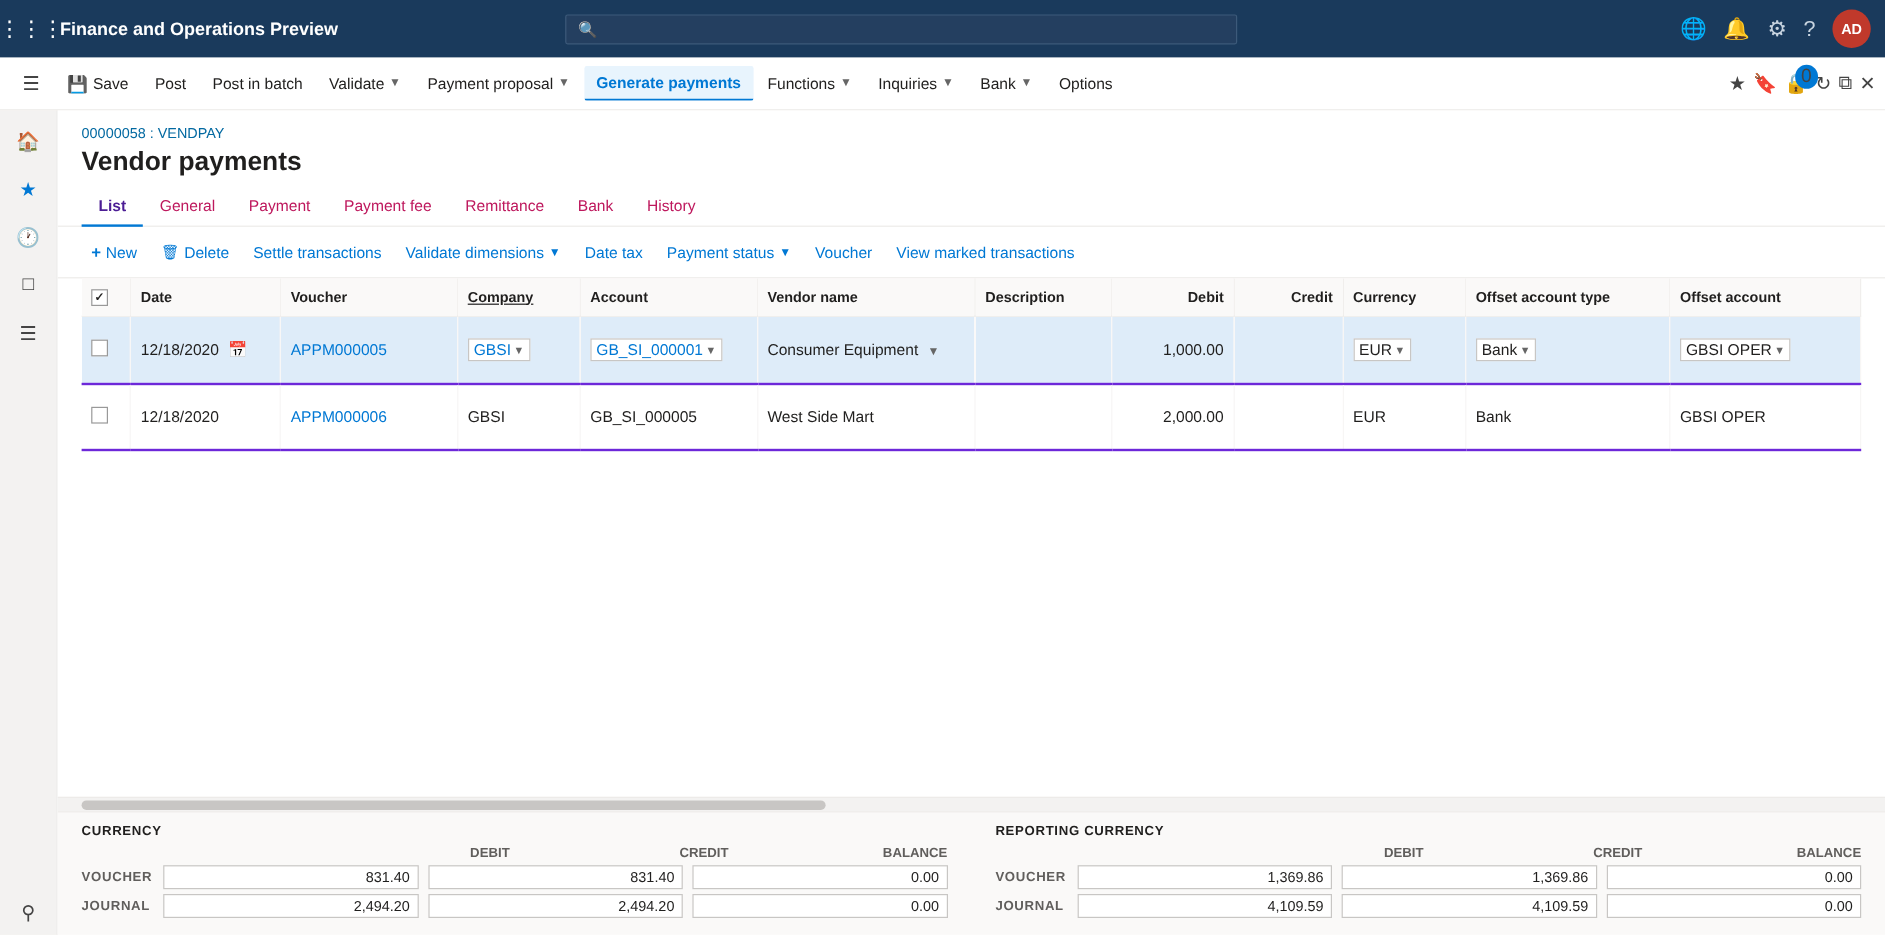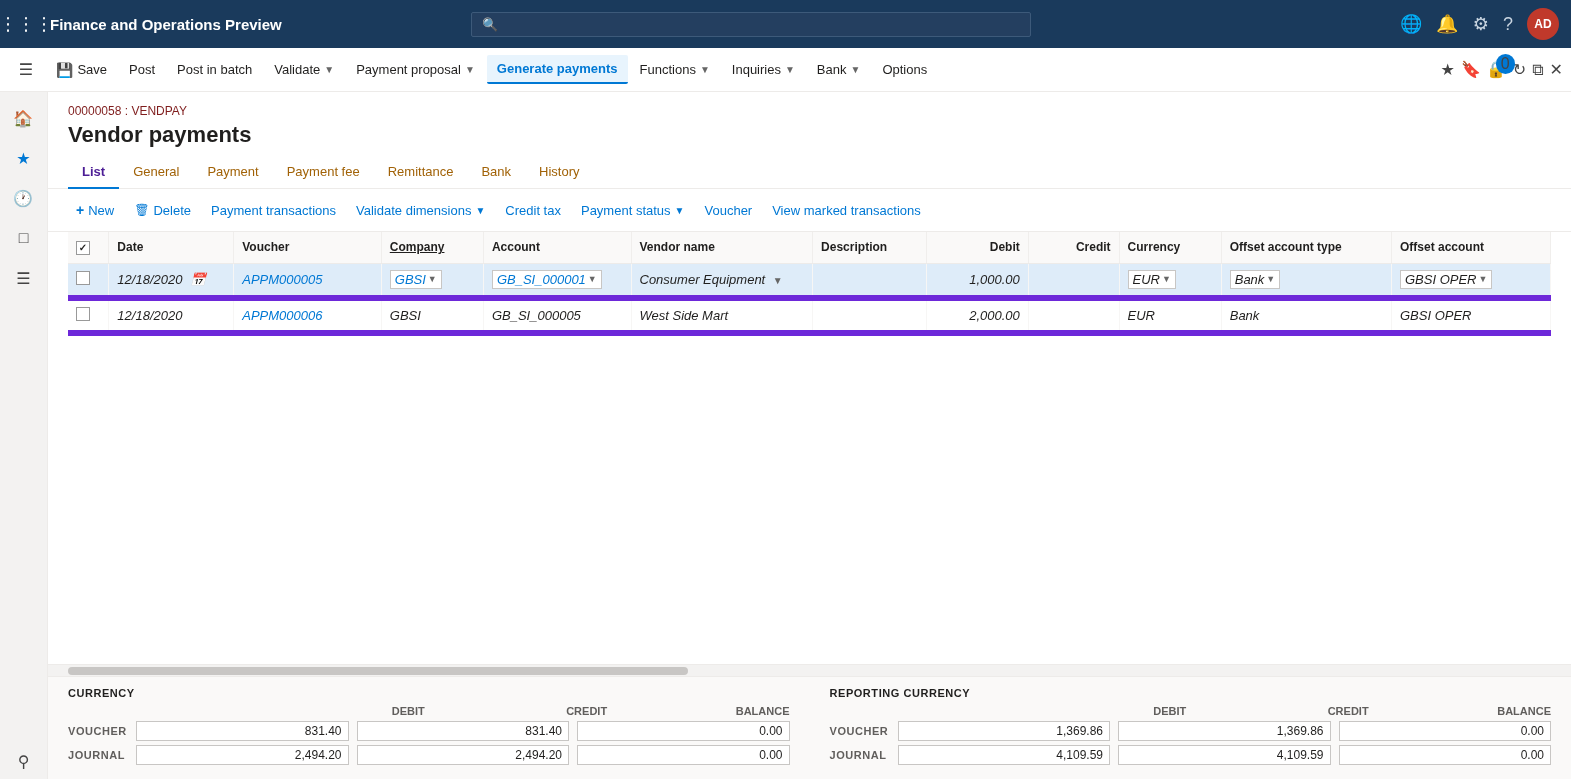--- a/index.html
+++ b/index.html
@@ -91,34 +91,34 @@
     
     .main-content {
       flex: 1; background: white; overflow: hidden; display: flex; flex-direction: column;
       padding: 0;
     }
 
     .page-header {
       padding: 12px 20px 0;
     }
     .breadcrumb {
-      font-size: 12px; color: #7f1d1d; margin-bottom: 4px;
+      font-size: 12px; color: #0369a1; margin-bottom: 4px;
     }
     .page-title {
       font-size: 22px; font-weight: 600; color: #201f1e; margin-bottom: 8px;
     }
 
     
     .tabs {
       display: flex; border-bottom: 1px solid #edebe9;
       padding: 0 20px; gap: 0;
     }
     .tab {
       padding: 8px 14px; cursor: pointer; font-size: 13px;
-      color: #a16207; border-bottom: 2px solid transparent;
+      color: #be185d; border-bottom: 2px solid transparent;
       margin-bottom: -1px;
     }
     .tab.active { color: #4c1d95; border-bottom: 2px solid #0078d4; font-weight: 600; }
 
     
     .toolbar {
       display: flex; align-items: center; gap: 4px;
       padding: 8px 20px; border-bottom: 1px solid #edebe9;
       flex-wrap: wrap;
     }
@@ -142,22 +142,22 @@
       background: #faf9f8;
     }
     th {
       padding: 8px 8px; text-align: left; font-weight: 600;
       border-bottom: 1px solid #edebe9; border-right: 1px solid #f0eeec;
       white-space: nowrap; overflow: hidden; text-overflow: ellipsis;
       color: #201f1e; font-size: 12px; position: sticky; top: 0; background: #faf9f8; z-index: 1;
     }
     th.num { text-align: right; }
     td {
-      padding: 6px 8px; border-bottom: 6px solid #6d28d9; border-right: 1px solid #f7f6f5;
-      overflow: hidden; text-overflow: ellipsis; white-space: nowrap; font-style: italic;
+      padding: 18px 8px; border-bottom: 2px solid #6d28d9; border-right: 1px solid #f7f6f5;
+      overflow: hidden; text-overflow: ellipsis; white-space: nowrap;
     }
     td.num { text-align: right; }
     tr.selected { background: #deecf9; }
 
     .check-col { width: 36px; }
     .col-date { width: 110px; }
     .col-voucher { width: 130px; }
     .col-company { width: 90px; text-decoration: underline; }
     .col-account { width: 130px; }
     .col-vendor { width: 160px; }
@@ -325,28 +325,28 @@
     <div class="toolbar">
       <button class="toolbar-btn">
         <span class="plus">+</span>
         <span>New</span>
       </button>
       <button class="toolbar-btn">
         <span style="font-size:12px;">🗑</span>
         <span>Delete</span>
       </button>
       <button class="toolbar-btn">
-        <span>Payment transactions</span>
+        <span>Settle transactions</span>
       </button>
       <button class="toolbar-btn">
         <span>Validate dimensions</span>
         <span style="font-size:10px; color:#0078d4;">▼</span>
       </button>
       <button class="toolbar-btn">
-        <span>Credit tax</span>
+        <span>Date tax</span>
       </button>
       <button class="toolbar-btn">
         <span>Payment status</span>
         <span style="font-size:10px; color:#0078d4;">▼</span>
       </button>
       <button class="toolbar-btn">
         <span>Voucher</span>
       </button>
       <button class="toolbar-btn">
         <span>View marked transactions</span>

